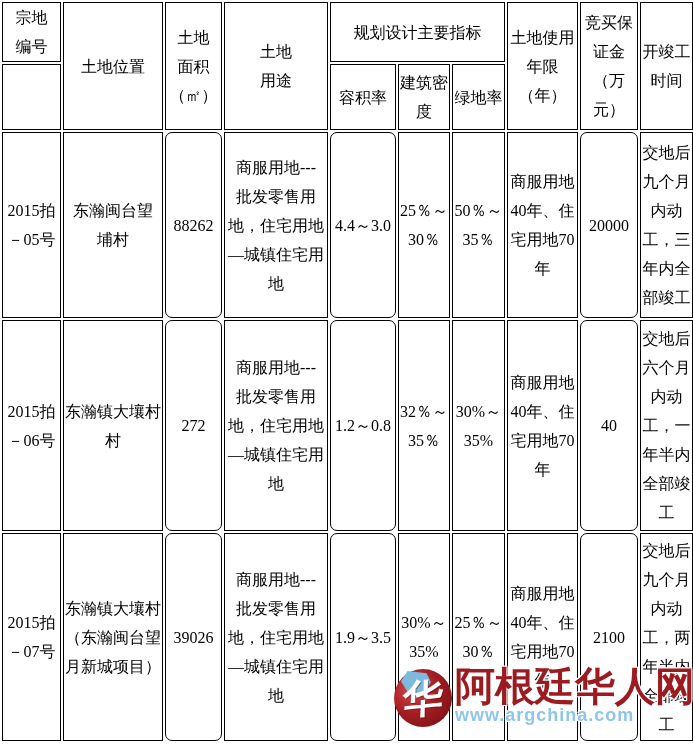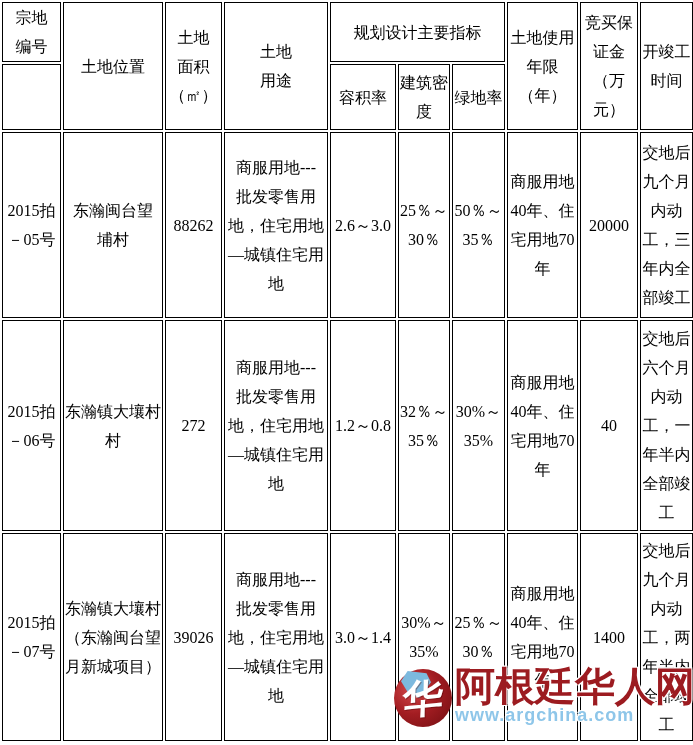--- a/index.html
+++ b/index.html
@@ -2,21 +2,21 @@
 <html><head>
 <meta charset="utf-8">
 <style>
   html,body{margin:0;padding:0;background:#fff;}
   .canvas{position:relative;width:693px;height:745px;background:#fff;overflow:hidden;
           font-family:"Liberation Serif","DejaVu Serif",serif;color:#000;}
   table.land{border-collapse:separate;border-spacing:2px;table-layout:fixed;width:693px;
              margin:0;font-size:16px;line-height:29px;}
   td{border:1px solid #000;box-sizing:border-box;padding:0;text-align:center;
      vertical-align:middle;white-space:pre-line;word-break:keep-all;overflow:hidden;}
-  td.oneline{white-space:pre;}
+  td.oneline{white-space:pre;border-radius:7px;}
   tr.hA{height:60px;} tr.hB{height:66px;}
   tr.r1{height:186px;} tr.r2{height:211px;} tr.r3{height:208px;}
 
   
   .watermark{position:absolute;left:394px;top:664px;display:flex;align-items:flex-start;pointer-events:none;}
   .wm-logo{position:relative;width:58px;height:58px;margin-top:5px;border-radius:50%;flex:0 0 auto;
            background:radial-gradient(circle at 32% 35%, #d4494b 0%, #a31d22 45%, #6f0d10 100%);}
   .wm-logo-blue{position:absolute;left:7px;top:2px;width:30px;height:27px;background:#7cb9de;
                 clip-path:polygon(22% 0, 85% 8%, 100% 42%, 60% 100%, 22% 78%, 0 38%);}
   .wm-logo-char{position:absolute;left:0;top:0;right:0;bottom:0;display:flex;align-items:center;justify-content:center;
@@ -79,21 +79,21 @@
         <td>2015拍
 －05号</td>
         <td>东瀚闽台望
 埔村</td>
         <td class="oneline">88262</td>
         <td>商服用地---
 批发零售用
 地，住宅用地
 —城镇住宅用
 地</td>
-        <td class="oneline">2.6～3.0</td>
+        <td class="oneline">4.4～3.0</td>
         <td>25％～
 30％</td>
         <td>50％～
 35％</td>
         <td>商服用地
 40年、住
 宅用地70
 年</td>
         <td class="oneline">20000</td>
         <td>交地后
@@ -139,30 +139,30 @@
 －07号</td>
         <td>东瀚镇大壤村
 （东瀚闽台望
 月新城项目）</td>
         <td class="oneline">39026</td>
         <td>商服用地---
 批发零售用
 地，住宅用地
 —城镇住宅用
 地</td>
-        <td class="oneline">3.0～1.4</td>
+        <td class="oneline">1.9～3.5</td>
         <td>30%～
 35%</td>
         <td>25％～
 30％</td>
         <td>商服用地
 40年、住
 宅用地70
 年</td>
-        <td class="oneline">1400</td>
+        <td class="oneline">2100</td>
         <td>交地后
 九个月
 内动
 工，两
 年半内
 全部竣
 工</td>
       </tr>
     </tbody>
   </table>

